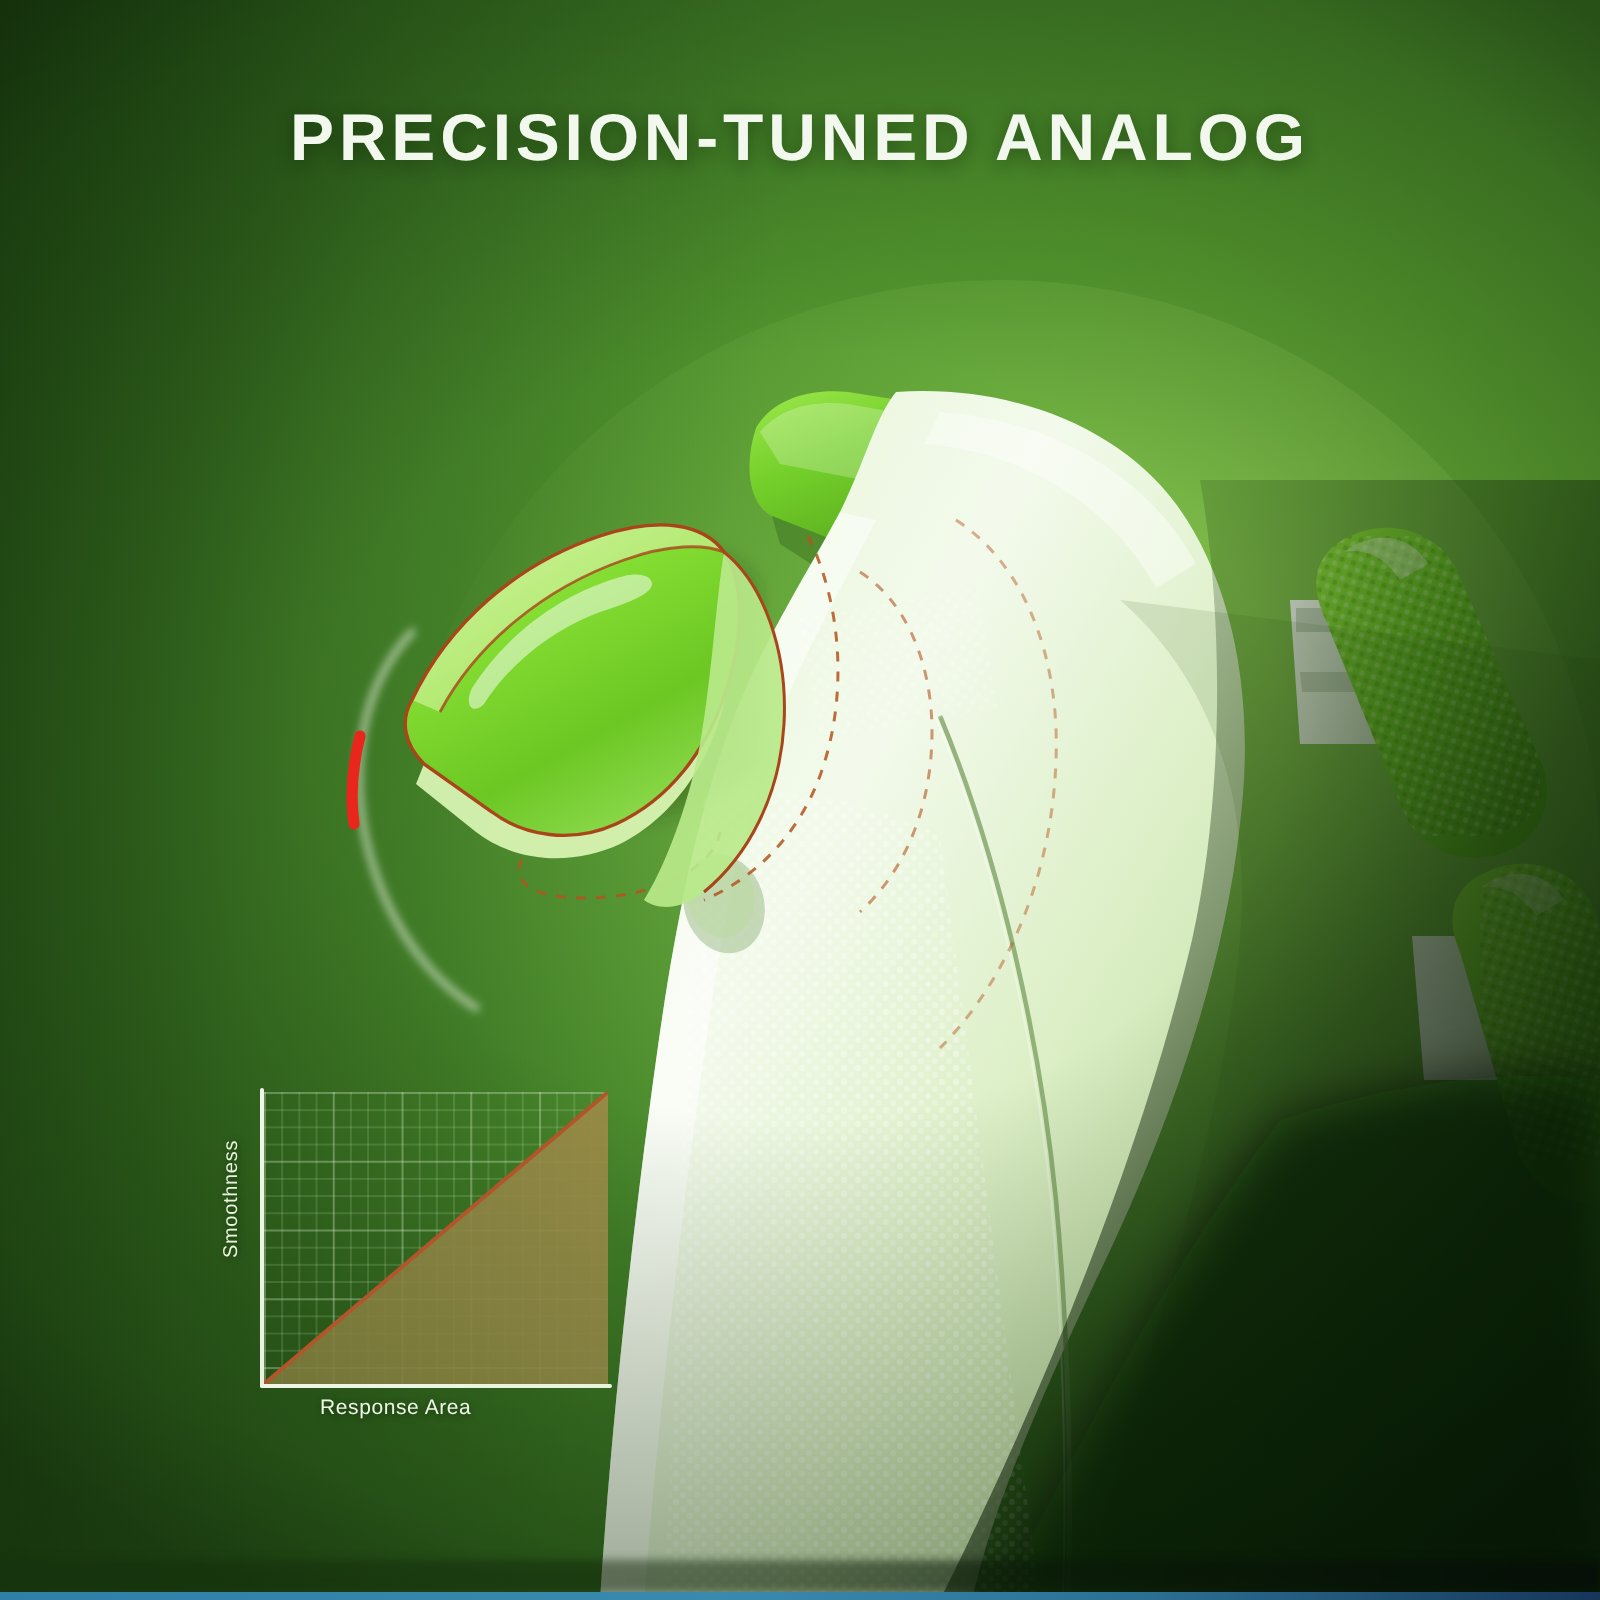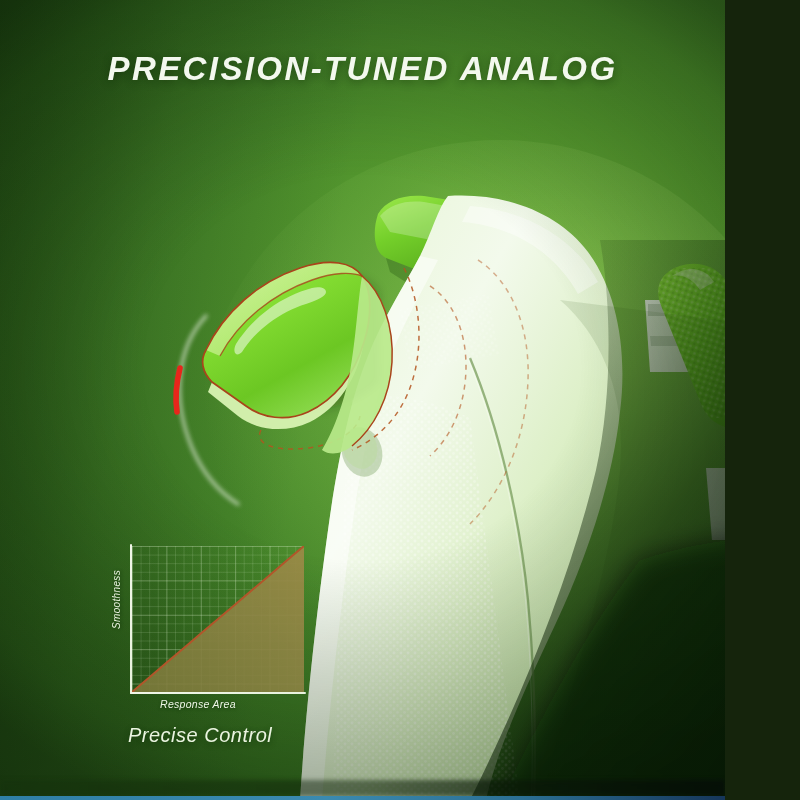--- a/index.html
+++ b/index.html
@@ -1,21 +1,20 @@
 <!DOCTYPE html>
 <html><head>
 <meta charset="utf-8">
 <style>
   html,body{margin:0;padding:0;background:#15240c;}
   body{font-family:"Liberation Sans",sans-serif;}
 
   #stage{
-    position:relative;width:725px;height:800px;overflow:hidden;
+    position:relative;width:800px;height:800px;overflow:hidden;
     background:#3f7d26;
-    font-style:italic;
   }
 
   
   .bg-base{
     position:absolute;inset:0;
     background:
       radial-gradient(115% 95% at 78% 40%, #6fae3c 0%, #569a2f 26%, #46852a 48%, #376f21 70%, #2d5c1c 100%);
   }
   .bg-vig{
     position:absolute;inset:0;
@@ -309,16 +308,15 @@
           </linearGradient>
         </defs>
         <polygon id="areaPoly" points="0.00,146.00 17.20,131.40 34.40,116.80 51.60,102.20 68.80,87.60 86.00,73.00 103.20,58.40 120.40,43.80 137.60,29.20 154.80,14.60 172.00,0.00 172,146 0,146" fill="url(#fillG)"></polygon>
         <polyline id="linePoly" points="0.00,146.00 17.20,131.40 34.40,116.80 51.60,102.20 68.80,87.60 86.00,73.00 103.20,58.40 120.40,43.80 137.60,29.20 154.80,14.60 172.00,0.00" fill="none" stroke="#b3552a" stroke-width="2" vector-effect="non-scaling-stroke"></polyline>
       </svg>
     </div>
     <div class="axis-y"></div>
     <div class="axis-x"></div>
     <div class="ylab">Smoothness</div>
     <div class="xlab">Response Area</div>
-    <div class="caption">Precise Control</div>
   </div>
 
 </div>
 
 </body></html>

